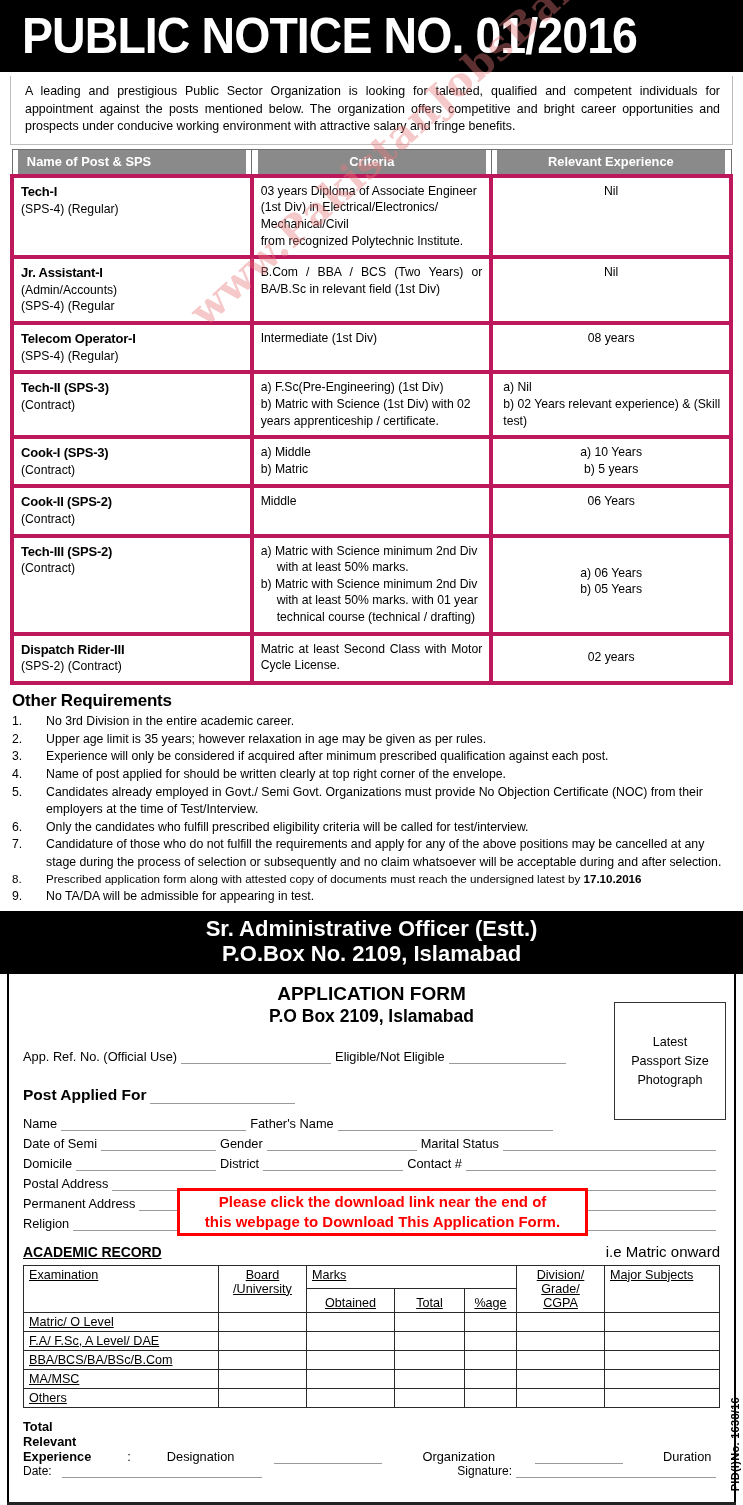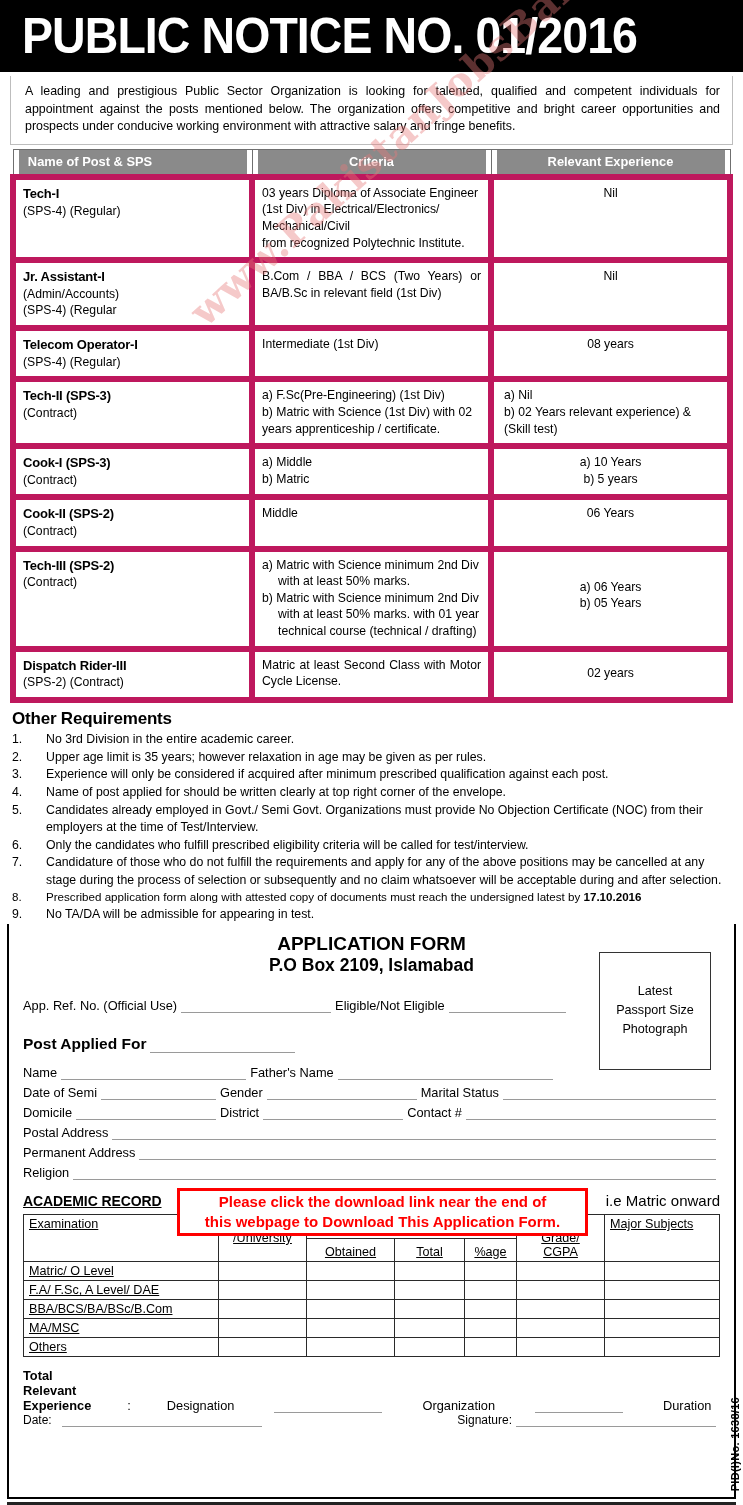--- a/index.html
+++ b/index.html
@@ -44,21 +44,21 @@
   }
   table.jobs th{
     background:#8a8a8a; color:#fff;
     font-weight:bold; font-size:13.4px;
     padding:4px 6px 5px 6px;
     border:1px solid #6f6f6f;
     transform: scaleX(0.96);
   }
   table.jobs th.c1{ text-align:left; padding-left:10px;}
   table.jobs td{
-    border:6px solid #be185d;
+    border:4px solid #be185d;
     padding:5px 7px 6px 7px;
     vertical-align:top;
     line-height:1.36;
   }
   td.post{ width:180px; }
   td.post .pname{ font-weight:bold; font-size:13px; letter-spacing:-0.2px; display:block; }
   td.post .psub{ font-size:12.2px; display:block; }
   td.crit{ }
   td.crit .jl{ text-align:justify; }
   td.crit .hang{ padding-left:16px; text-indent:-16px; }
@@ -86,21 +86,21 @@
   
   .formsec{
     border:2px solid #000; border-top:none;
     margin:0 7px 0 7px; padding:8px 14px 4px 14px;
     position:relative; height:575px;
   }
   .form-title{ text-align:center; font-size:19px; font-weight:bold; line-height:1.22; }
   .form-sub{ text-align:center; font-size:17.5px; font-weight:bold; line-height:1.22; margin-bottom:6px;}
 
   .photobox{
-    position:absolute; right:23px; top:28px;
+    position:absolute; right:8px; top:28px;
     width:112px; height:118px;
     border:1px solid #333; background:#fff;
     display:flex; flex-direction:column; justify-content:center; align-items:center;
     font-size:12.6px; line-height:1.5; text-align:center;
   }
 
   .row{ display:flex; align-items:flex-end; font-size:12.8px; margin-top:9px; }
   .row .lbl{ white-space:nowrap; }
   .rule{ border-bottom:1px solid #9a9a9a; flex:1; height:12px; margin:0 4px; }
   .rule.mid{ flex:0 0 150px; }
@@ -339,20 +339,24 @@
           <span class="num">8.</span>
           <span class="txt"><span>Prescribed application form along with attested copy of documents must reach the undersigned latest by </span><b class="datebold">17.10.2016</b></span>
         </li>
       <li>
           <span class="num">9.</span>
           <span class="txt">No TA/DA will be admissible for appearing in test.</span>
         </li>
     </ol>
   </div>
 
+  <div class="signblock">
+    <div class="l1">Sr. Administrative Officer (Estt.)</div>
+    <div class="l2">P.O.Box No. 2109, Islamabad</div>
+  </div>
 
   <div class="formsec">
 
     <div class="photobox">
       <div>Latest</div>
       <div>Passport Size</div>
       <div>Photograph</div>
     </div>
 
     <div class="form-title">APPLICATION FORM</div>

